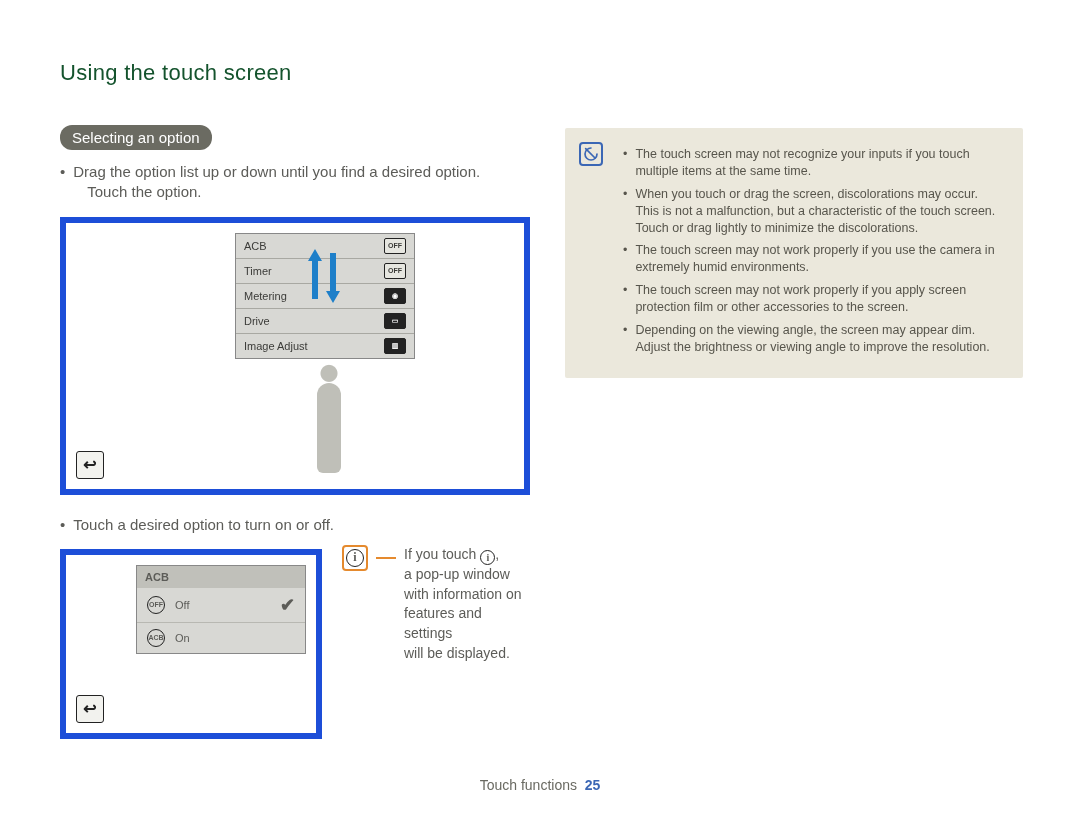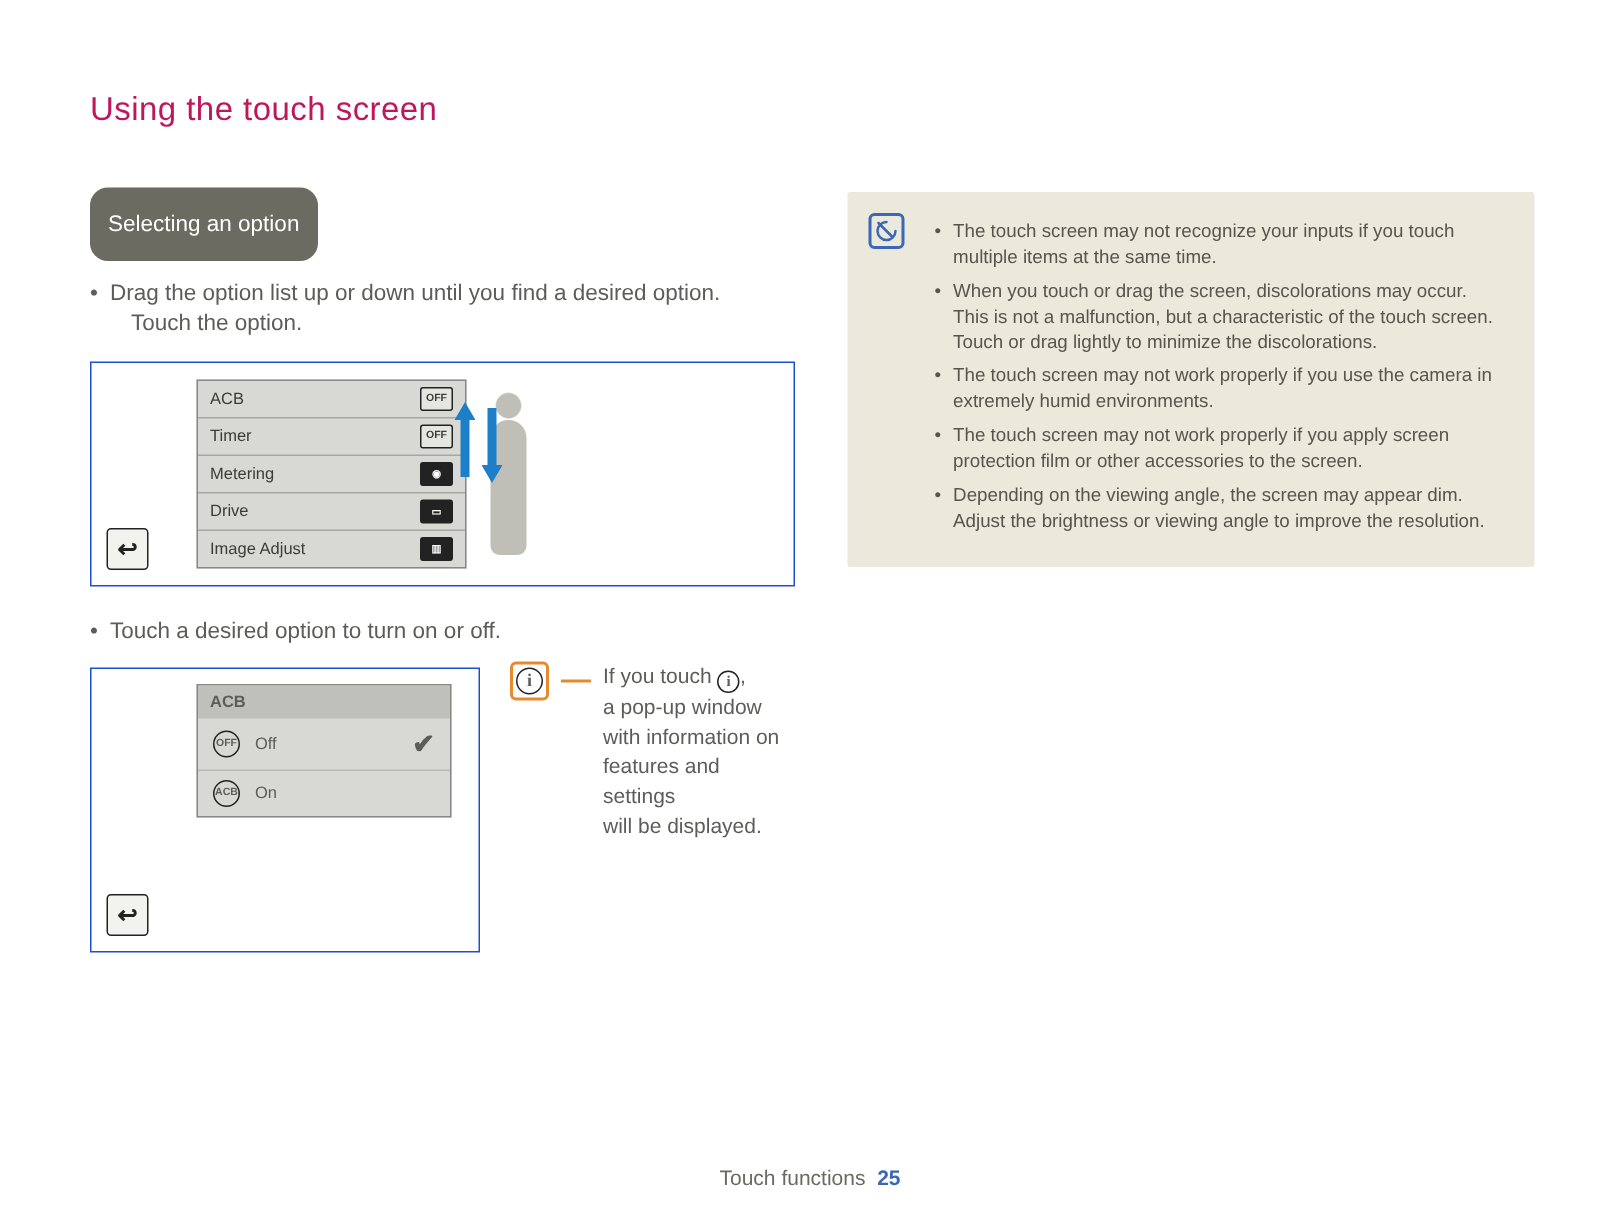--- a/index.html
+++ b/index.html
@@ -6,37 +6,37 @@
   html, body { margin:0; padding:0; }
   body {
     width:1080px; height:815px;
     background:#fff;
     font-family: Arial, Helvetica, sans-serif;
     color:#5c5c58;
     position:relative;
   }
   .page-title {
     position:absolute; left:60px; top:60px;
-    font-size:22px; font-weight:300; color:#be185d; letter-spacing:0.3px;
+    font-size:22px; font-weight:300; color:#14532d; letter-spacing:0.3px;
   }
 
   
   .left-col { position:absolute; left:60px; top:125px; width:470px; }
   .badge {
     display:inline-block; background:#6b6b62; color:#fff;
-    padding:16px 12px; border-radius:12px;
+    padding:4px 12px; border-radius:12px;
     font-size:15px; font-weight:500;
   }
   .intro-list { margin:12px 0 0 0; padding:0; list-style:none; }
   .intro-list li { display:flex; font-size:15px; line-height:1.35; color:#5c5c58; }
   .intro-list li::before { content:"•"; margin-right:8px; }
   .sub { margin-left:14px; display:block; }
 
   
-  .figure { border:1px solid #1d4ed8; margin-top:14px; margin-bottom:20px; padding:10px; position:relative; min-height:150px; }
+  .figure { border:6px solid #1d4ed8; margin-top:14px; margin-bottom:20px; padding:10px; position:relative; min-height:150px;flex-direction:column; }
   .fig2-wrap { display:flex; align-items:flex-start; gap:20px; }
 
   
   .lcd {
     width:180px; background:#d8d8d4; border:1px solid #888;
   }
   .lcd-row {
     display:flex; align-items:center; justify-content:space-between;
     padding:4px 8px; font-size:11px; color:#3b3b38;
     border-bottom:1px solid #a8a8a2;

